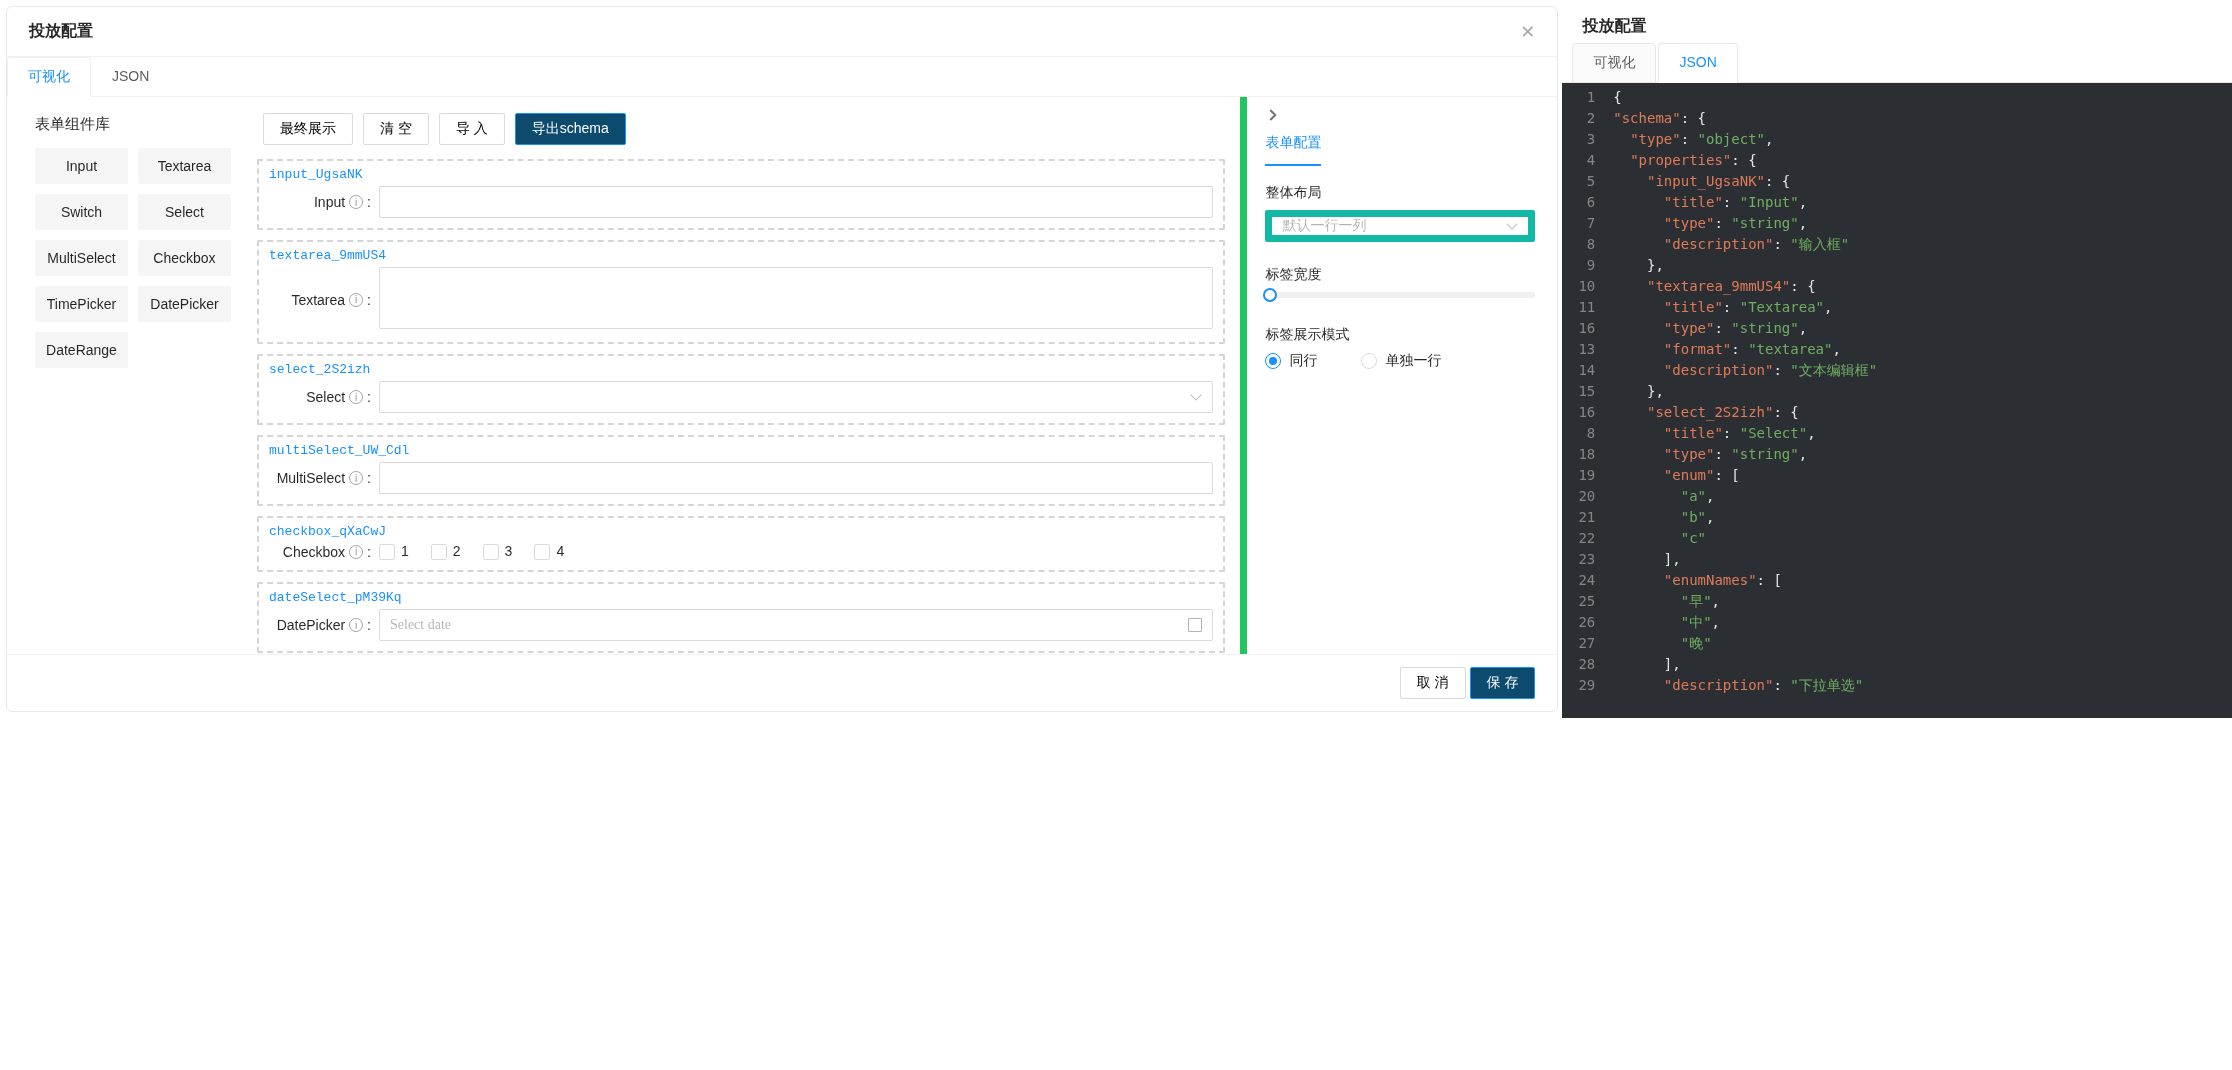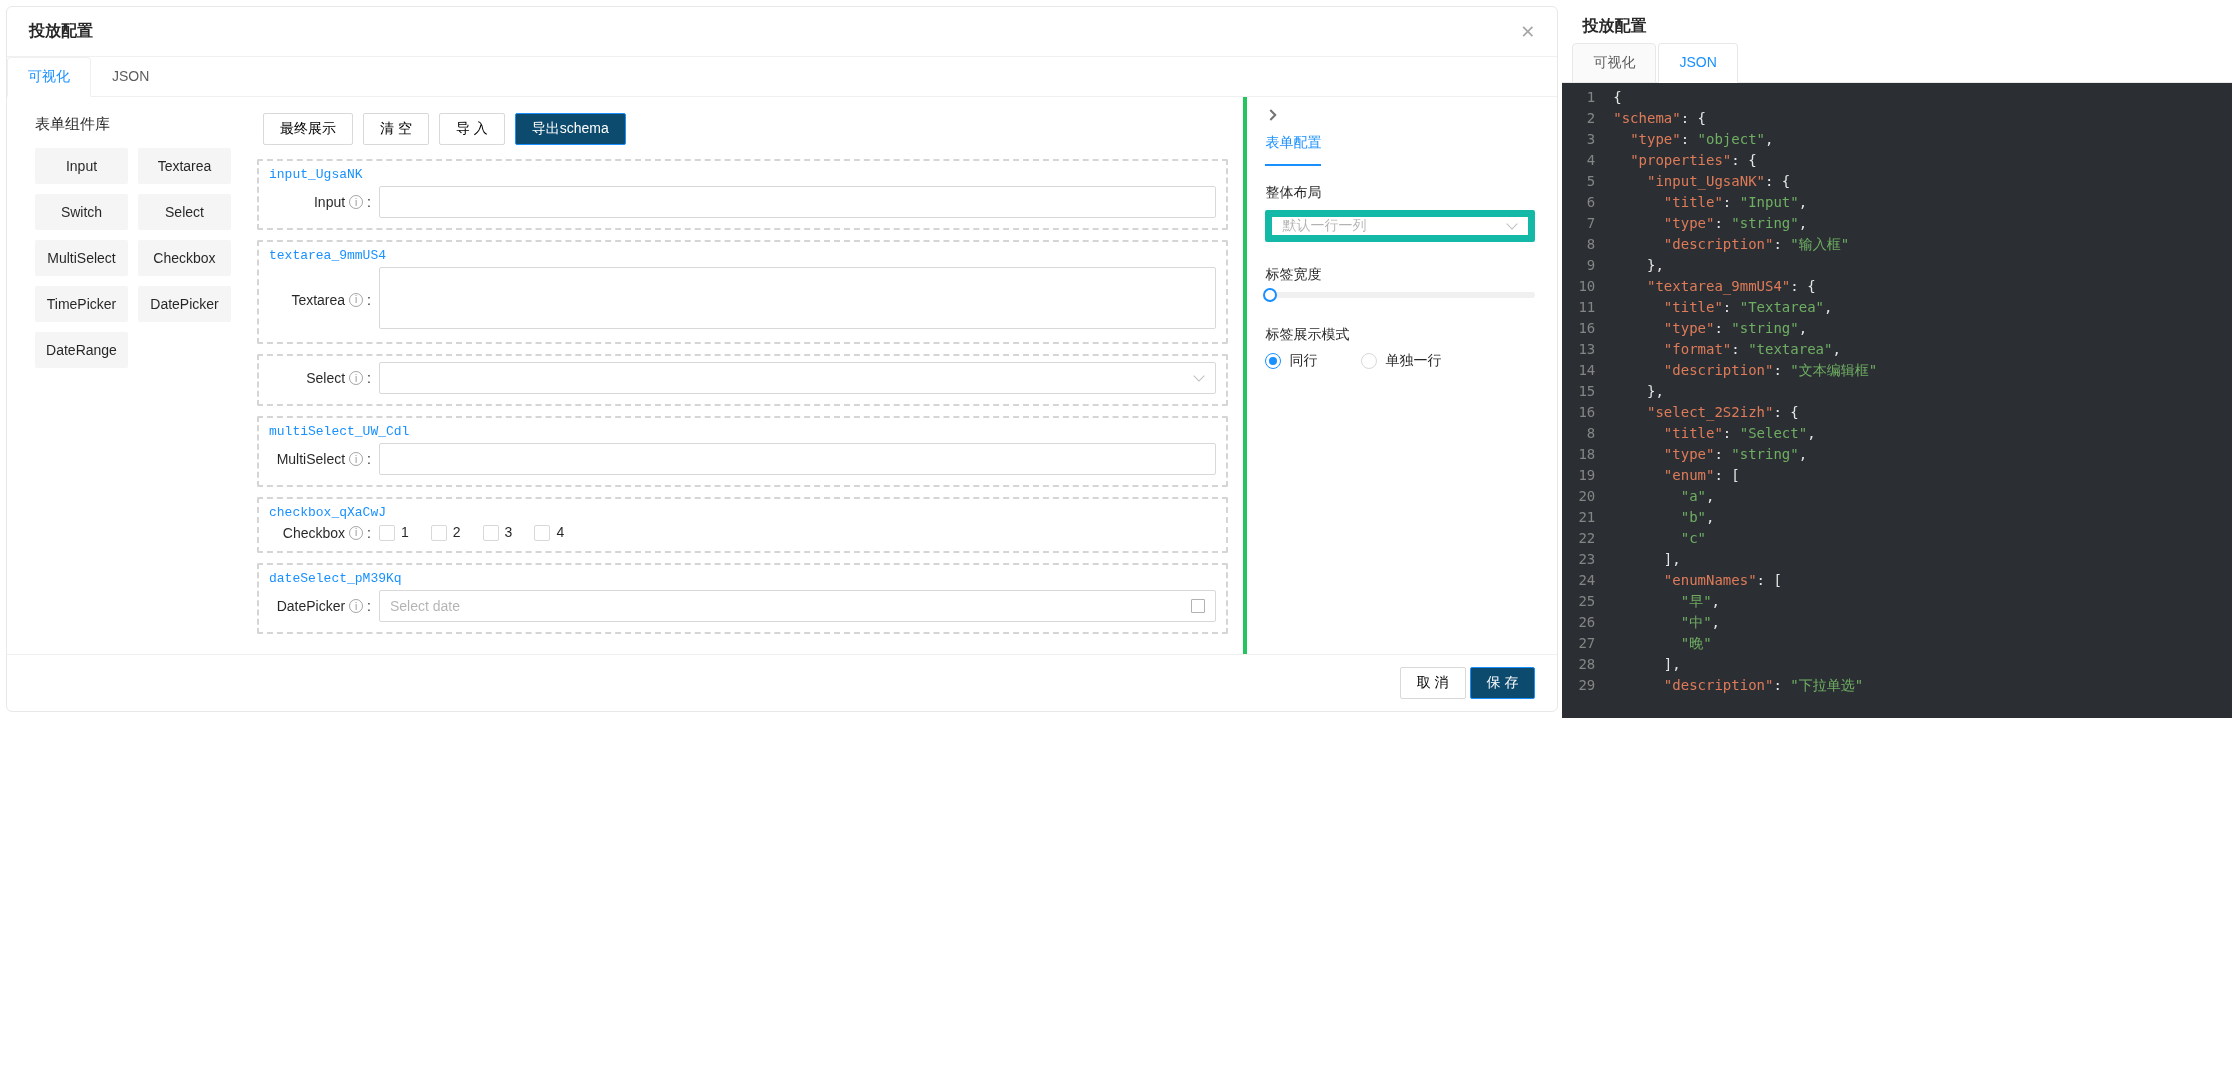--- a/index.html
+++ b/index.html
@@ -13,37 +13,37 @@
 .tabs { display: flex; border-bottom: 1px solid #f0f0f0; }
 .tab { padding: 10px 20px; cursor: pointer; color: rgba(0,0,0,0.65); border: 1px solid transparent; margin-bottom: -1px; }
 .tab.active { color: #1890ff; background:#fff; border-color:#f0f0f0 #f0f0f0 #fff; border-radius:4px 4px 0 0; }
 .tab.card-active { color:#1890ff; background:#fff; border:1px solid #e8e8e8; border-bottom-color:#fff; border-radius:4px 4px 0 0; }
 .tab.card { background:#fafafa; border:1px solid #e8e8e8; border-radius:4px 4px 0 0; margin-right:2px; }
 .body-row { flex:1; display:flex; overflow:hidden; }
 .lib-col { flex:0 0 240px; padding: 18px 16px 18px 28px; }
 .lib-title { font-size:15px; margin-bottom:14px; }
 .lib-grid { display:flex; flex-wrap:wrap; gap:10px; }
 .lib-item { flex:0 0 calc(50% - 5px); background:#f5f5f5; text-align:center; padding:10px 4px; border-radius:2px; cursor:pointer; font-size:14px; }
-.canvas-col { flex:1; padding: 16px 15px 6px 10px; border-right:4px solid #22c55e; overflow-y:auto; min-width:0; }
+.canvas-col { flex:1; padding: 16px 15px 6px 10px; border-right:7px solid #22c55e; overflow-y:auto; min-width:0; }
 .action-row { display:flex; gap:10px; margin-bottom:14px; padding-left:6px; }
 .btn { border:1px solid #d9d9d9; background:#fff; padding:6px 16px; border-radius:2px; cursor:pointer; font-size:14px; }
 .btn.primary { background:#0c4a6e; border-color:#1890ff; color:#fff; }
 .field-card { border:2px dashed #d5d5d5; border-radius:2px; margin-bottom:10px; padding:6px 10px 10px 10px; position:relative; }
 .field-id { text-align:left; color:#1890ff; font-size:13px; margin-bottom:4px;font-family:Liberation Mono, monospace; }
 .field-body { display:flex; align-items:center; }
 .field-label { flex:0 0 110px; text-align:right; padding-right:8px; display:flex; align-items:center; justify-content:flex-end; gap:4px; }
 .info-icon { width:14px; height:14px; border:1px solid rgba(0,0,0,0.35); border-radius:50%; display:inline-flex; align-items:center; justify-content:center; font-size:10px; color:rgba(0,0,0,0.45); font-style:normal; }
 .field-control { flex:1; }
 .ctl-input { width:100%; border:1px solid #d9d9d9; border-radius:2px; padding:6px 10px; font-size:14px; height:32px; }
 .ctl-textarea { width:100%; border:1px solid #d9d9d9; border-radius:2px; padding:6px 10px; font-size:14px; height:62px; resize:none; }
 .ctl-select { position:relative; width:100%; border:1px solid #d9d9d9; border-radius:2px; padding:6px 10px; height:32px; display:flex; align-items:center; justify-content:space-between; color:rgba(0,0,0,0.25); }
 .chevron { width:8px; height:8px; border-right:1px solid rgba(0,0,0,0.25); border-bottom:1px solid rgba(0,0,0,0.25); transform:rotate(45deg); margin-right:2px; margin-top:-4px; }
 .checkbox-group { display:flex; gap:22px; align-items:center; }
 .chk { width:16px; height:16px; border:1px solid #d9d9d9; border-radius:2px; display:inline-block; margin-right:6px; vertical-align:middle; }
-.date-ctl { position:relative; width:100%; border:1px solid #d9d9d9; border-radius:2px; padding:6px 10px; height:32px; display:flex; align-items:center; justify-content:space-between; }
+.date-ctl { position:relative; width:100%; border:1px solid #d9d9d9; border-radius:2px; padding:6px 10px; height:32px; display:flex; align-items:center; justify-content:space-between;font-family:Liberation Serif, serif; }
 .date-placeholder { color:rgba(0,0,0,0.3); }
 .cal-icon { width:14px; height:14px; border:1px solid rgba(0,0,0,0.3); border-radius:1px; position:relative; }
 .side-col { flex:0 0 310px; padding: 14px 22px 6px 18px; overflow-y:auto; }
 .chev-right { display:inline-block; width:8px; height:8px; border-top:2px solid rgba(0,0,0,0.55); border-right:2px solid rgba(0,0,0,0.55); transform:rotate(45deg); margin-bottom:8px; margin-left:2px; cursor:pointer; }
 .side-tab { color:#1890ff; font-size:14px; padding:4px 0 12px 0; border-bottom:2px solid #1890ff; display:inline-block; margin-bottom:18px; }
 .panel-field-label { margin-bottom:8px; }
 .select-full { width:100%; border:7px solid #14b8a6; border-radius:2px; padding:6px 10px; height:32px; display:flex; align-items:center; justify-content:space-between; color:rgba(0,0,0,0.3); margin-bottom:24px; }
 .slider { position:relative; height:6px; background:#f0f0f0; border-radius:3px; margin-bottom:28px; margin-top:6px; }
 .slider .handle { position:absolute; left:0; top:50%; width:14px; height:14px; border:2px solid #1890ff; background:#fff; border-radius:50%; transform:translate(-2px,-50%); }
 .radio-group { display:flex; gap:44px; align-items:center; }
@@ -115,20 +115,21 @@
               <div class="field-body">
                 <div class="field-label">
                   <span>Textarea</span>
                   <span class="info-icon">i</span>
                   <span> :</span>
                 </div>
                 <div class="field-control"><textarea class="ctl-textarea" style=""></textarea></div>
               </div>
             </div>
             <div class="field-card">
+              <div class="field-id">select_2S2izh</div>
               <div class="field-body">
                 <div class="field-label">
                   <span>Select</span>
                   <span class="info-icon">i</span>
                   <span> :</span>
                 </div>
                 <div class="field-control">
                   <div class="ctl-select">
                     <span></span>
                     <span class="chevron"></span>

